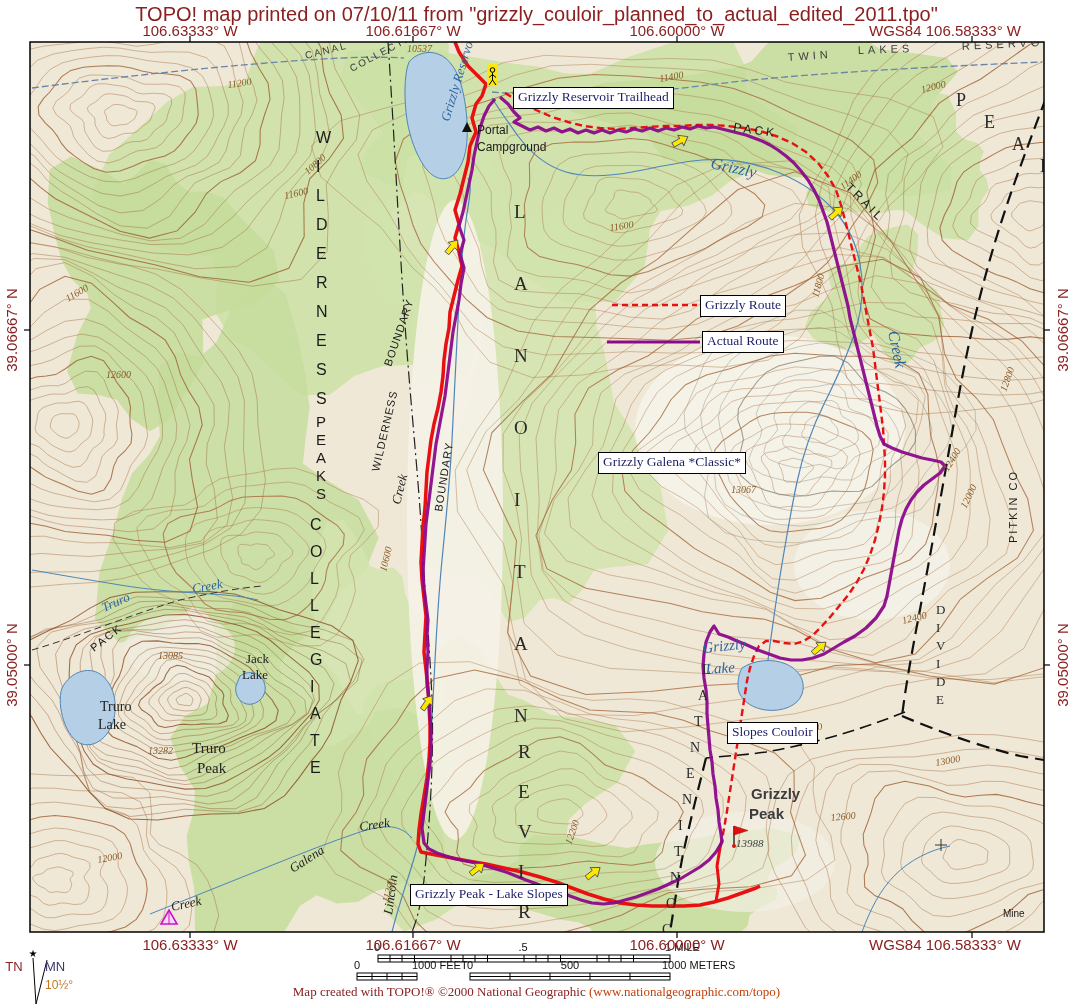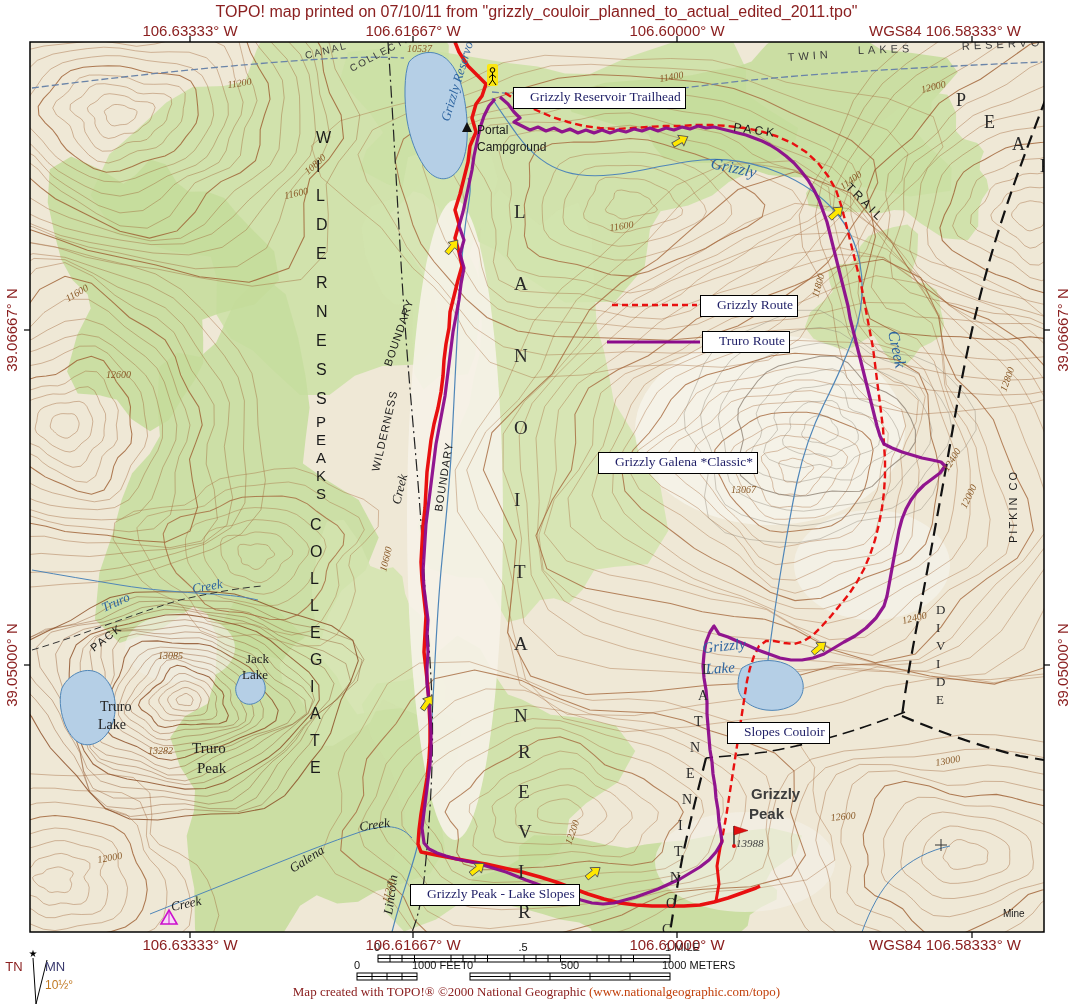--- a/index.html
+++ b/index.html
@@ -1,26 +1,26 @@
 <!DOCTYPE html>
 <html><head>
 <meta charset="utf-8">
 <style>
   html,body{margin:0;padding:0;background:#fff;}
   #page{position:relative;width:1073px;height:1004px;background:#fff;overflow:hidden;
         font-family:"Liberation Sans",sans-serif;}
   #mapsvg{position:absolute;left:0;top:0;z-index:1;}
   .hud{position:absolute;z-index:3;white-space:nowrap;}
-  .title{left:0;right:0;top:3px;text-align:center;font-size:16px;color:#8b2020;}
+  .title{left:0;right:0;top:3px;text-align:center;font-size:20px;color:#8b2020;}
   .coord{font-size:15px;color:#8b2020;}
   .coord.topc{top:22px;transform:translateX(-50%);}
   .coord.botc{top:936px;transform:translateX(-50%);}
   .coord.sidec{transform:translate(-50%,-50%) rotate(-90deg);}
   .maplabel{position:absolute;z-index:4;background:#fff;border:1px solid #000;
-            padding:1px 4px 2px 16px;font-family:"Liberation Serif",serif;
+            padding:1px 4px 2px 4px;font-family:"Liberation Serif",serif;
             font-size:13.5px;color:#1e1e66;white-space:nowrap;line-height:1.25;}
   .credit{left:0;right:0;top:984px;text-align:center;font-family:"Liberation Serif",serif;
           font-size:13px;color:#8b2020;}
   .credit .lnk{color:#c2410c;}
   
   text{font-family:"Liberation Sans",sans-serif;}
   .admin{fill:#1a1a1a;}
   .admin2{fill:#3c3c3c;}
   .water{fill:#2d64a0;font-style:italic;font-family:"Liberation Serif",serif;}
   .dark{fill:#222;font-family:"Liberation Serif",serif;}
@@ -477,21 +477,21 @@
 <div class="hud coord botc" style="left:677px">106.60000° W</div>
 <div class="hud coord botc" style="left:945px">WGS84 106.58333° W</div>
 
 <div class="hud coord sidec" style="left:11px;top:330px">39.06667° N</div>
 <div class="hud coord sidec" style="left:11px;top:665px">39.05000° N</div>
 <div class="hud coord sidec" style="left:1062px;top:330px">39.06667° N</div>
 <div class="hud coord sidec" style="left:1062px;top:665px">39.05000° N</div>
 
 <div class="maplabel" style="left:513px;top:87px">Grizzly Reservoir Trailhead</div>
 <div class="maplabel" style="left:700px;top:295px">Grizzly Route</div>
-<div class="maplabel" style="left:702px;top:331px">Truro Route</div>
+<div class="maplabel" style="left:702px;top:331px">Actual Route</div>
 <div class="maplabel" style="left:598px;top:452px">Grizzly Galena *Classic*</div>
 <div class="maplabel" style="left:727px;top:722px">Slopes Couloir</div>
 <div class="maplabel" style="left:410px;top:884px">Grizzly Peak - Lake Slopes</div>
 
 <div class="hud credit">
   <span>Map created with TOPO!® ©2000 National Geographic </span><span class="lnk">(www.nationalgeographic.com/topo)</span>
 </div>
 
 </div>
 

